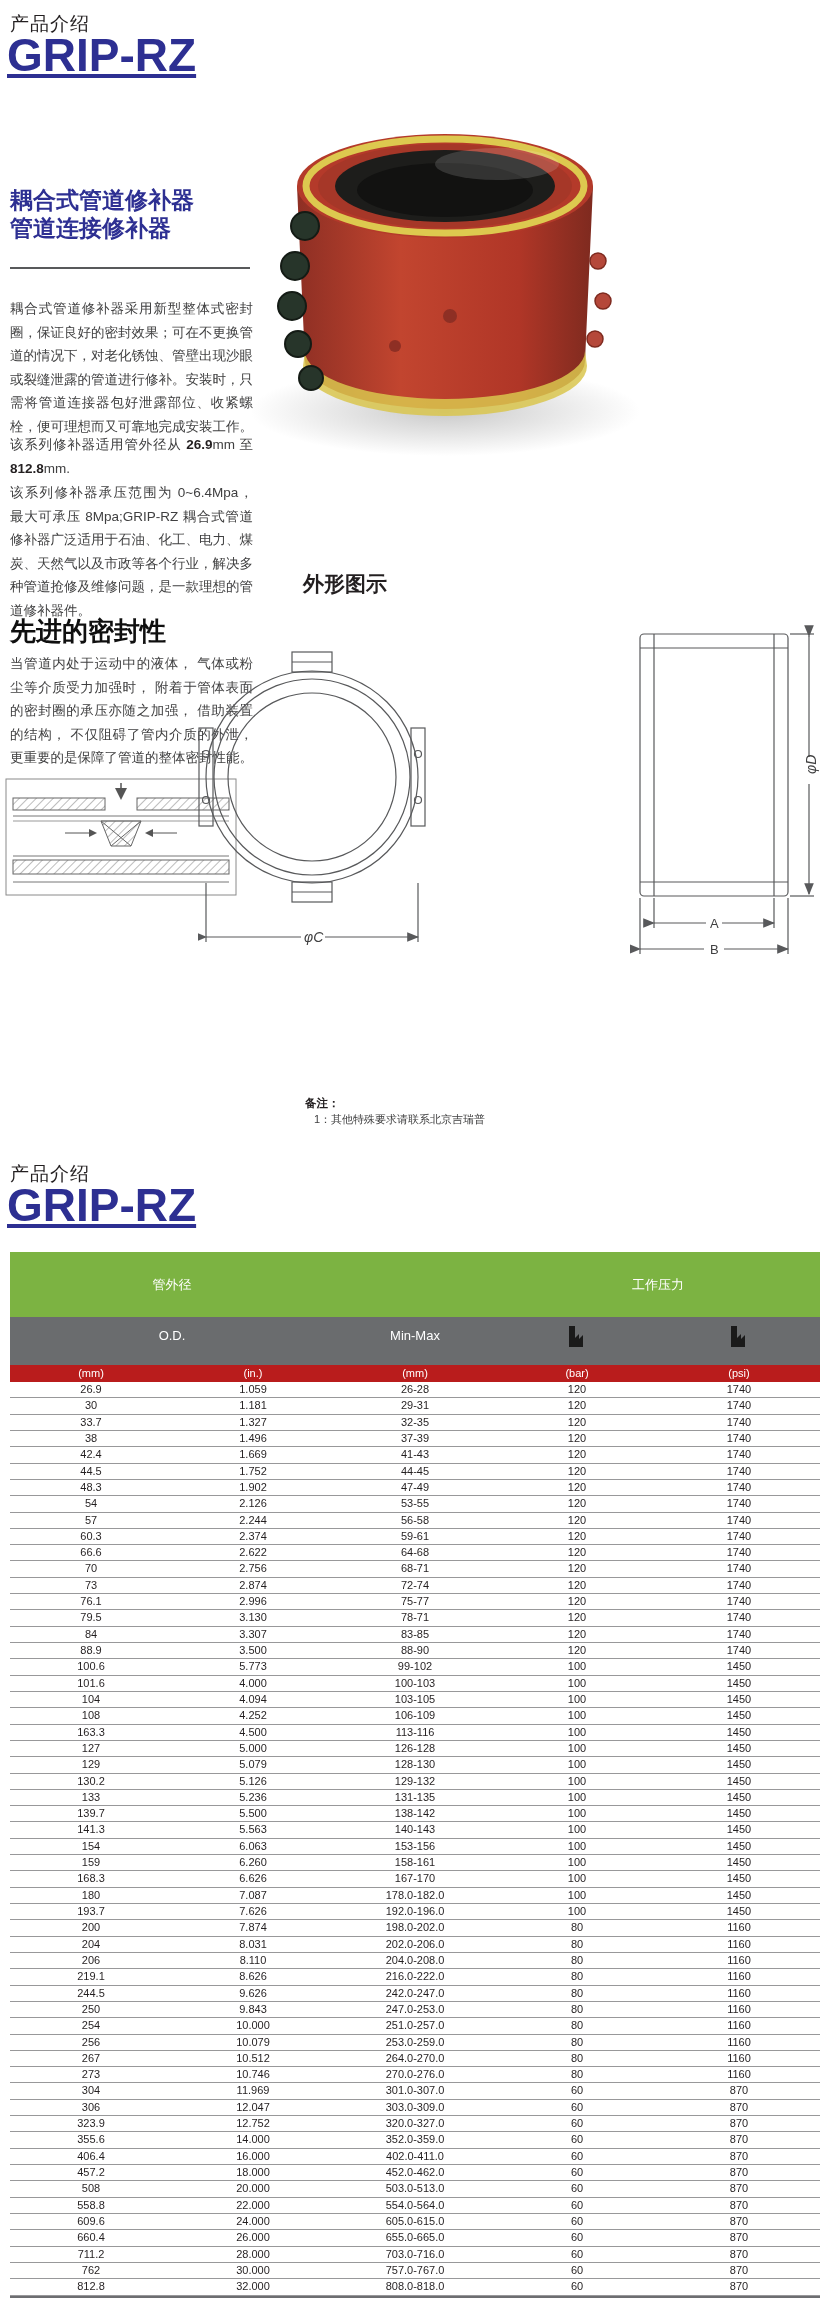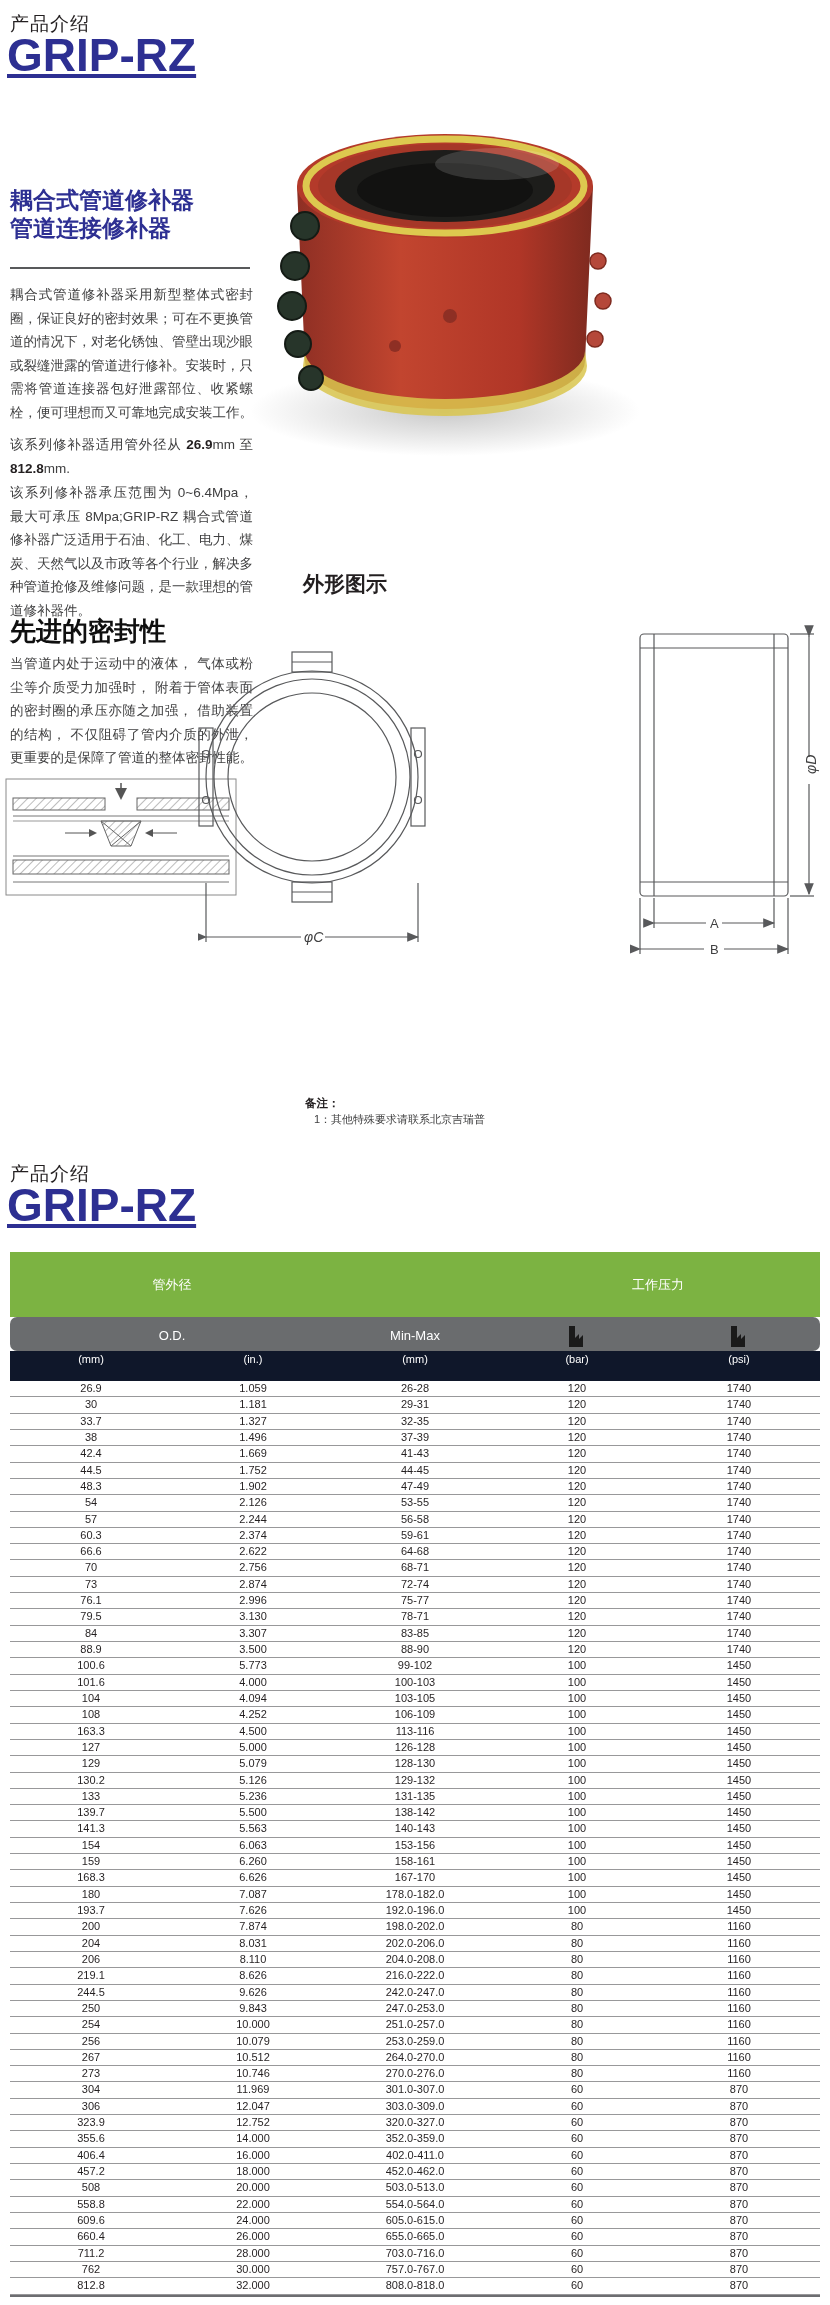--- a/index.html
+++ b/index.html
@@ -22,24 +22,24 @@
   .comp-row{position:relative;height:25px;line-height:25px;border-bottom:1px solid #6d6e71;}
   .comp-row:last-child{border-bottom:2px solid #414042;}
   .comp-row .lbl{padding-left:12px;}
   .comp-row .val{position:absolute;left:0;right:0;top:0;text-align:center;}
   .note-title{font-size:11.5px;font-weight:bold;color:#231f20;}
   .note-line{font-size:11px;color:#404041;}
   
   .spec{width:810px;}
   .spec-green{position:relative;height:65px;background:#7cb342;}
   .spec-green span{position:absolute;top:24px;color:#ffffff;font-size:13px;text-align:center;}
-  .spec-dark{position:relative;height:34px;background:#6a6c6e;color:#ffffff;font-size:13px;border-radius:7px;}
+  .spec-dark{position:relative;height:48px;background:#6a6c6e;color:#ffffff;font-size:13px;}
   .spec-dark span{position:absolute;top:11px;text-align:center;}
   .spec-dark .icon{top:7px;}
-  .spec-units{display:grid;grid-template-columns:repeat(5,162px);height:30px;background:#0f172a;
+  .spec-units{display:grid;grid-template-columns:repeat(5,162px);height:17px;background:#b91c1c;
               color:#ffffff;font-size:11px;line-height:17px;text-align:center;}
   .spec-body{border-bottom:2px solid #6d6e71;}
   .spec-row{display:grid;grid-template-columns:repeat(5,162px);height:16.32px;box-sizing:border-box;
             border-bottom:1px solid #98989a;font-size:11px;line-height:15px;text-align:center;color:#231f20;}
   svg text{font-family:"Liberation Sans","DejaVu Sans",sans-serif;}
 </style>
 </head>
 <body>
 
 <div id="page">
@@ -87,21 +87,21 @@
     </svg>
   </div>
 
   <div class="abs subtitle" style="left:10px;top:186px;">
     <div>耦合式管道修补器</div>
     <div>管道连接修补器</div>
   </div>
 
   <div class="abs rule" style="left:10px;top:267px;width:240px;"></div>
 
-  <div class="abs para" style="left:10px;top:283px;">耦合式管道修补器采用新型整体式密封圈，保证良好的密封效果；可在不更换管道的情况下，对老化锈蚀、管壁出现沙眼或裂缝泄露的管道进行修补。安装时，只需将管道连接器包好泄露部位、收紧螺栓，便可理想而又可靠地完成安装工作。</div>
+  <div class="abs para" style="left:10px;top:298px;font-family:Liberation Mono, monospace;">耦合式管道修补器采用新型整体式密封圈，保证良好的密封效果；可在不更换管道的情况下，对老化锈蚀、管壁出现沙眼或裂缝泄露的管道进行修补。安装时，只需将管道连接器包好泄露部位、收紧螺栓，便可理想而又可靠地完成安装工作。</div>
 
   <div class="abs para" style="left:10px;top:433px;"><span>该系列修补器适用管外径从 </span><b>26.9</b><span>mm 至 </span><b>812.8</b><span>mm.</span></div>
 
   <div class="abs para" style="left:10px;top:481px;">该系列修补器承压范围为 0~6.4Mpa， 最大可承压 8Mpa;GRIP-RZ 耦合式管道修补器广泛适用于石油、化工、电力、煤炭、天然气以及市政等各个行业，解决多种管道抢修及维修问题，是一款理想的管道修补器件。</div>
 
   <div class="abs seal-head" style="left:10px;top:614px;">先进的密封性</div>
   <div class="abs para" style="left:10px;top:652px;">当管道内处于运动中的液体， 气体或粉尘等介质受力加强时， 附着于管体表面的密封圈的承压亦随之加强， 借助装置的结构， 不仅阻碍了管内介质的外泄， 更重要的是保障了管道的整体密封性能。</div>
 
   <div class="abs" style="left:5px;top:778px;">
     <svg width="232" height="118" viewBox="0 0 232 118">

